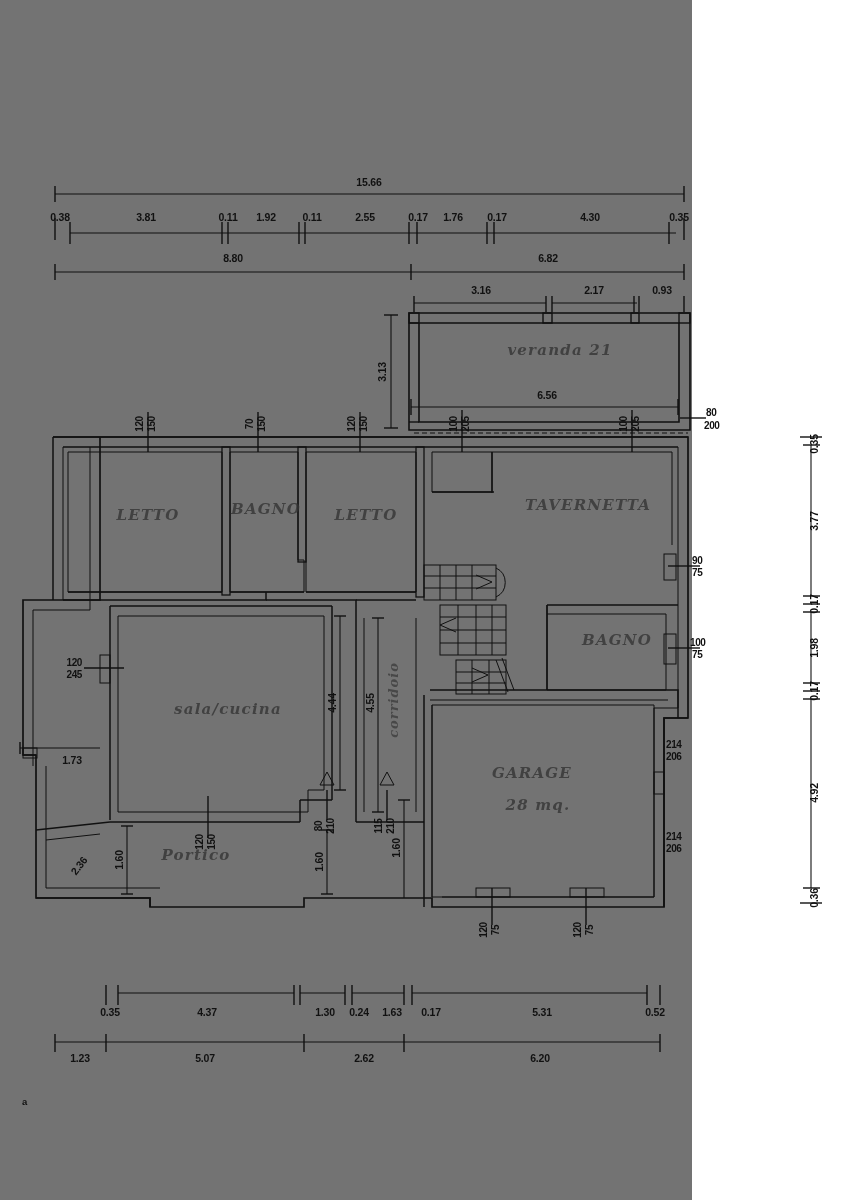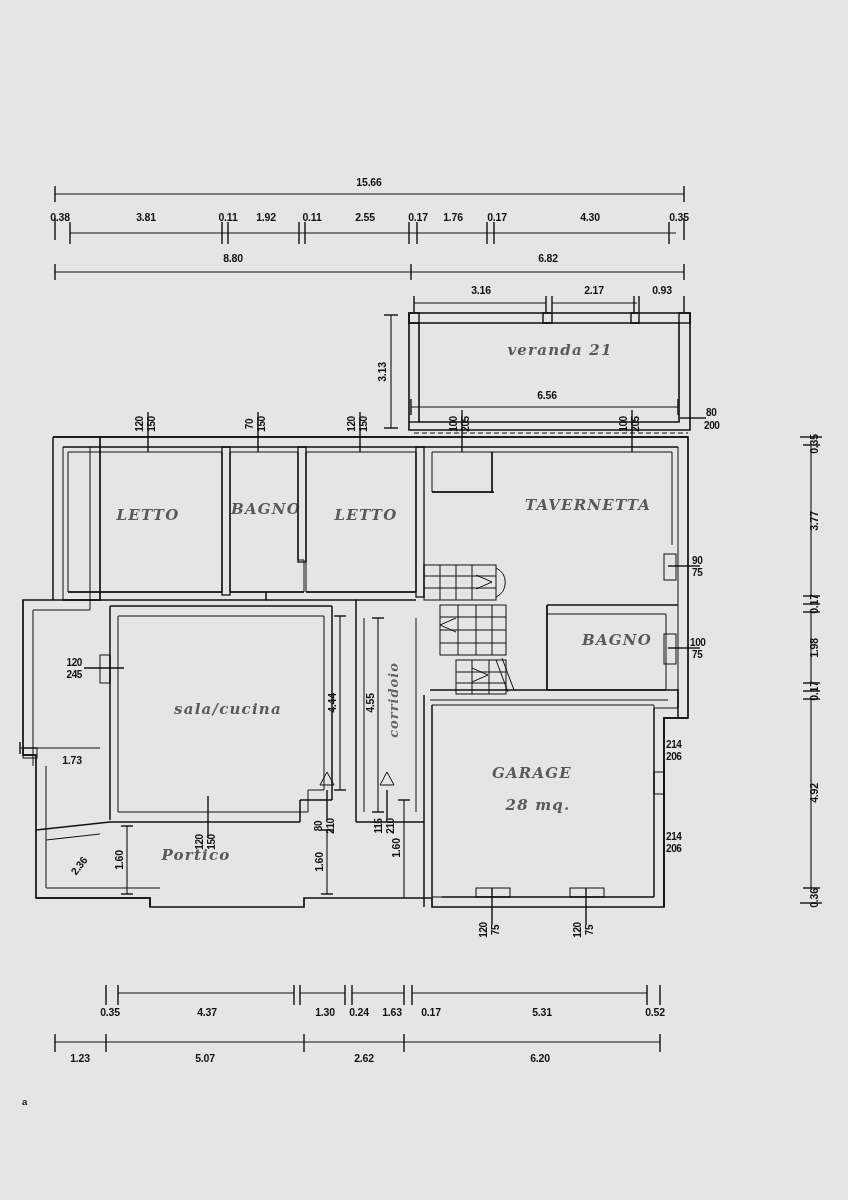--- a/index.html
+++ b/index.html
@@ -1,18 +1,18 @@
 <!DOCTYPE html>
 <html><head>
 <meta charset="utf-8">
 <style>
   html,body{margin:0;padding:0;background:#ffffff;}
   body{width:848px;height:1200px;position:relative;overflow:hidden;
        font-family:"Liberation Sans", sans-serif;color:#111;}
-  #sheet{position:absolute;inset:0;width:848px;height:1200px;background:#e5e5e5;}
+  #sheet{position:absolute;inset:0;width:692px;height:1200px;background:#737373;}
   svg{display:block;}
   .dimtxt{font-family:"Liberation Sans",sans-serif;font-size:10.5px;fill:#111;font-weight:700;letter-spacing:-0.2px;}
   .dimtxt-s{font-family:"Liberation Sans",sans-serif;font-size:9.5px;fill:#111;font-weight:700;letter-spacing:-0.3px;}
   .opn{font-family:"Liberation Sans",sans-serif;font-size:10px;fill:#111;font-weight:700;letter-spacing:-0.4px;}
   .hand{font-family:"DejaVu Serif",serif;font-size:15px;fill:#333;font-style:italic;
         font-weight:600;letter-spacing:1.2px;opacity:.78;}
   .hand-sm{font-family:"DejaVu Serif",serif;font-size:13px;fill:#3a3a3a;font-style:italic;
         font-weight:600;letter-spacing:1px;opacity:.75;}
   .wall{stroke:#111;fill:none;}
   .thin{stroke:#111;fill:none;stroke-width:1;}

